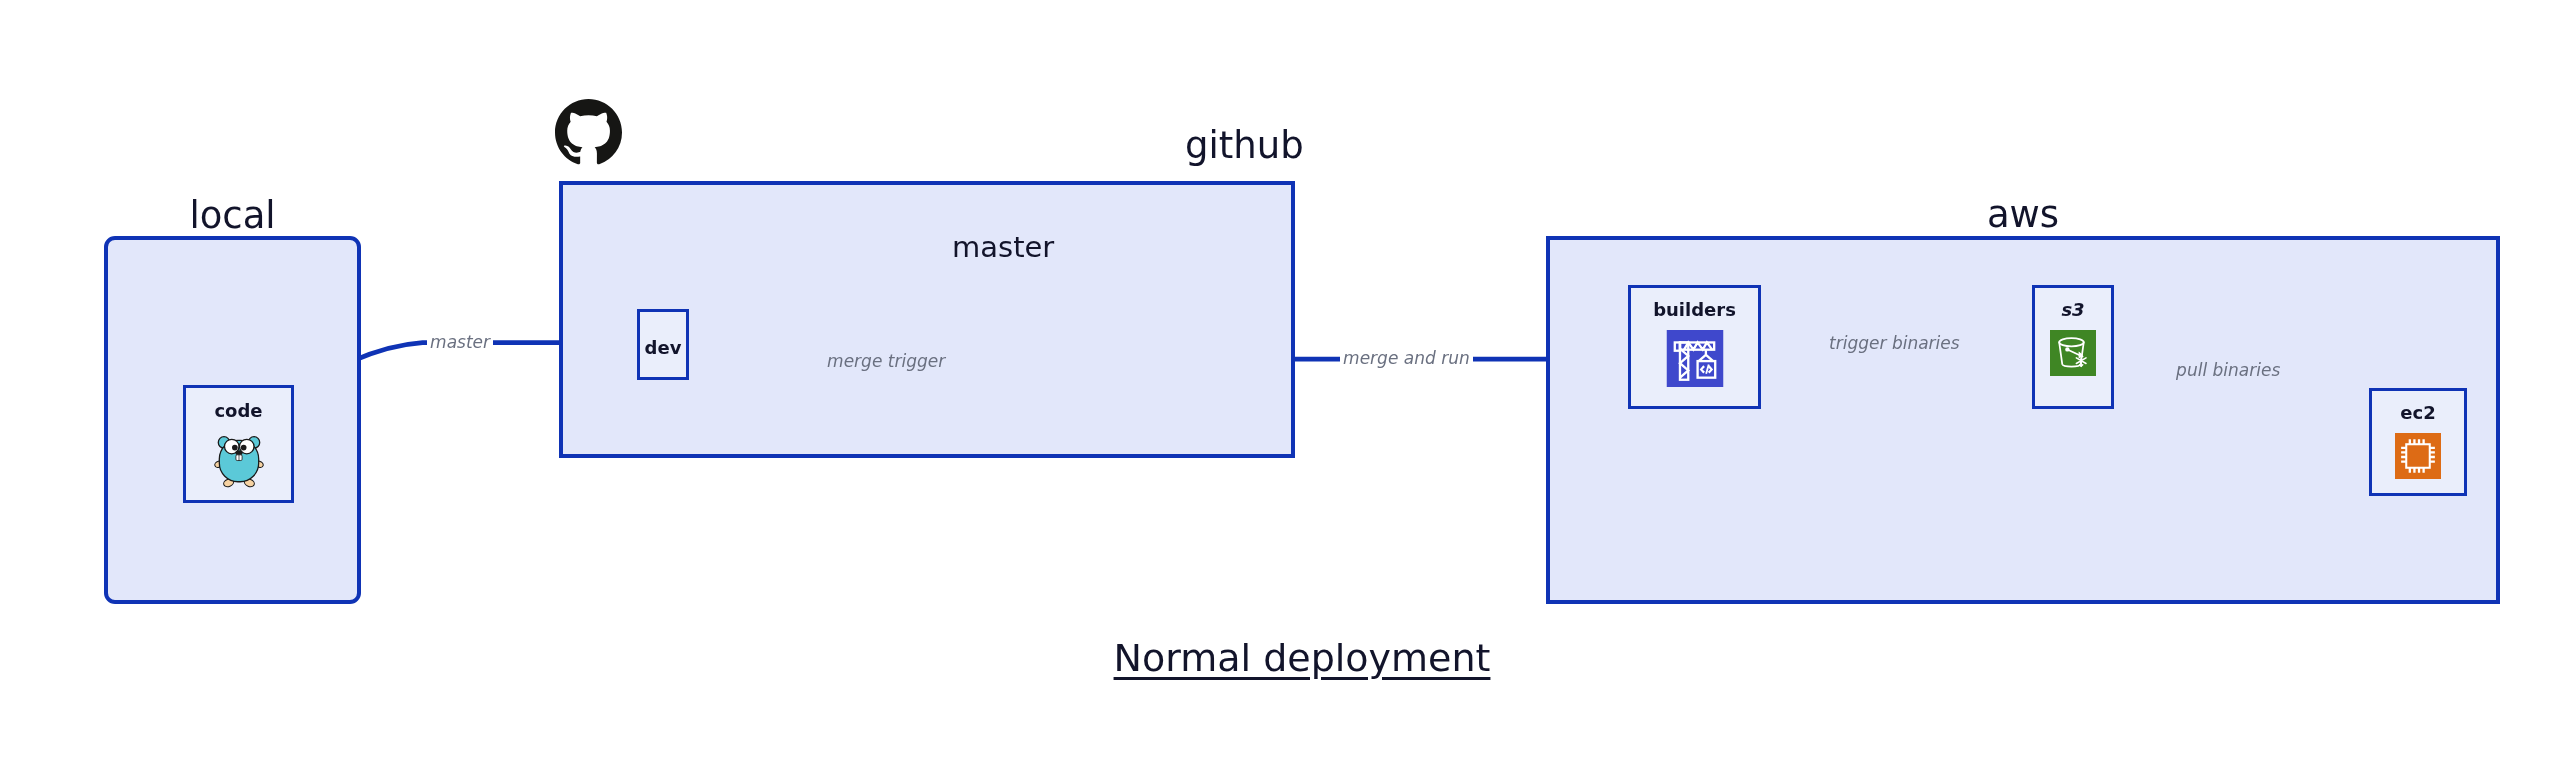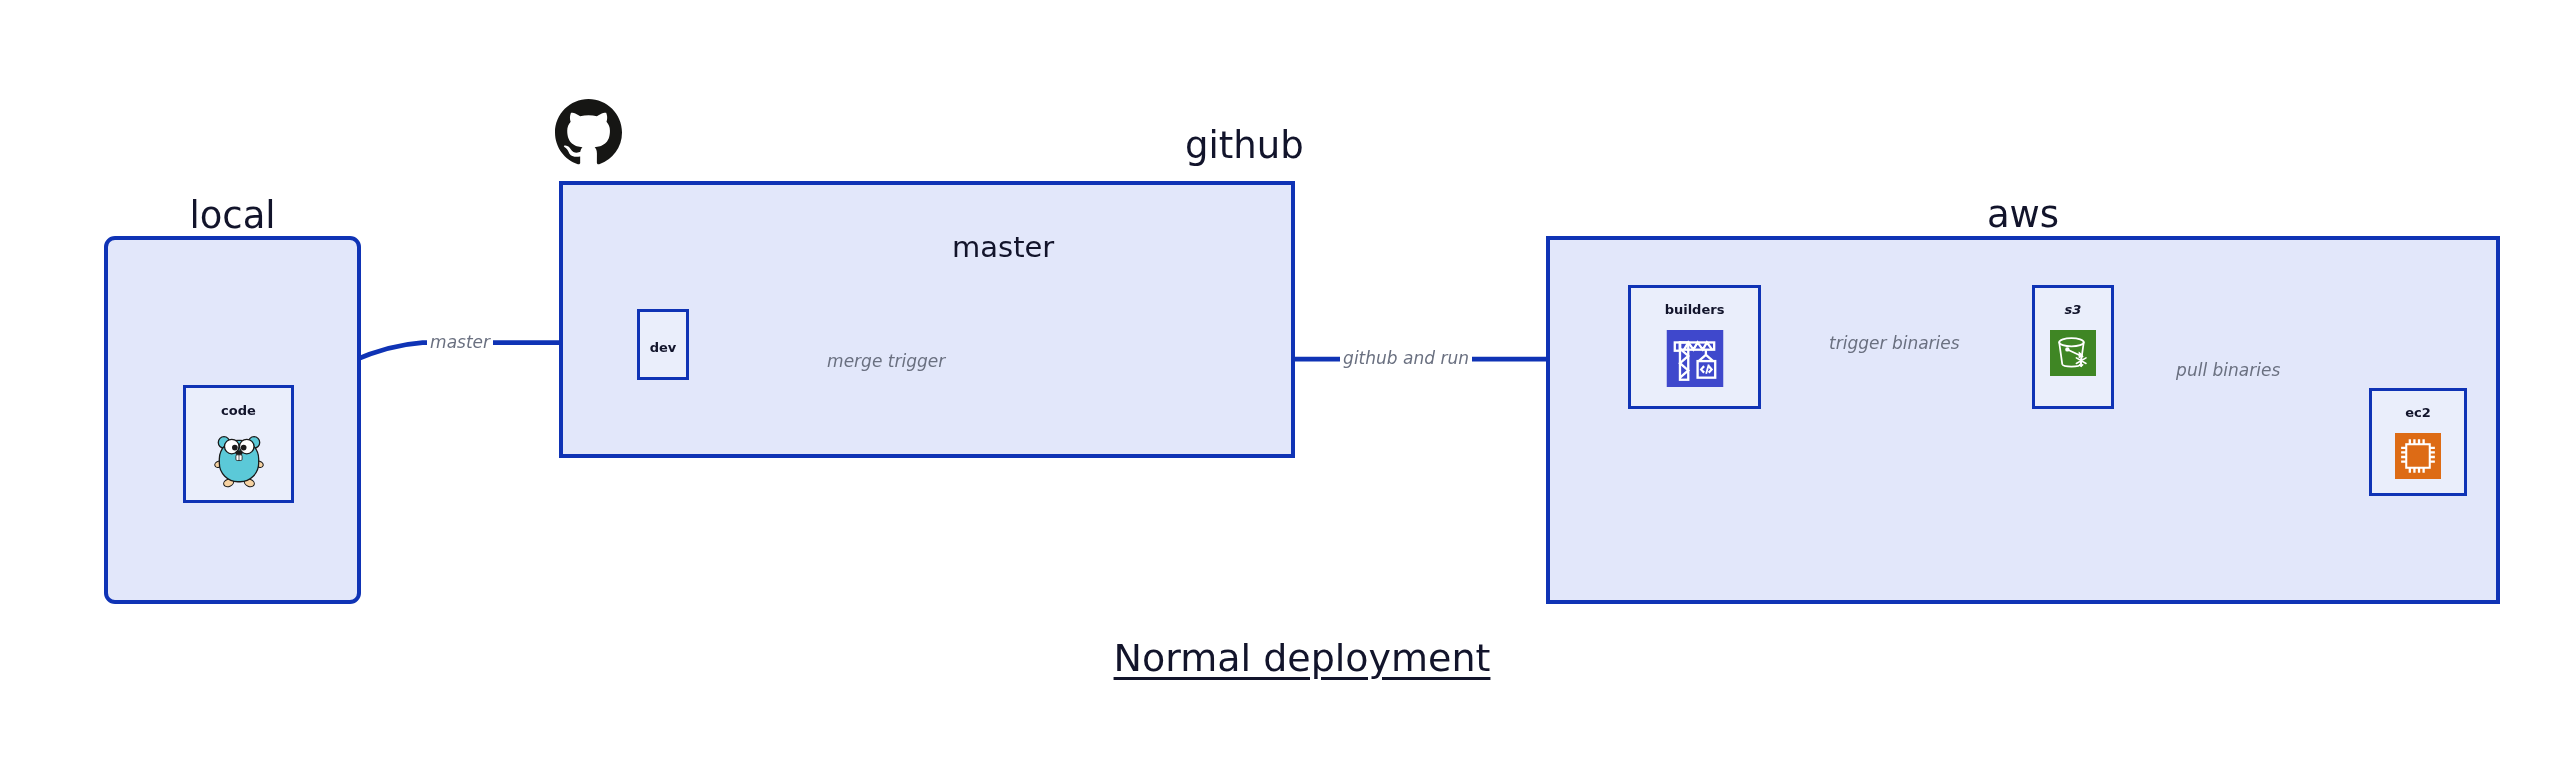--- a/index.html
+++ b/index.html
@@ -10,21 +10,21 @@
 
   
   .group{position:absolute;background:#e2e7fa;border:4.1px solid #0f33b5;box-sizing:border-box;}
   .group-label{position:absolute;color:#12142b;font-size:37px;line-height:32px;
                white-space:nowrap;font-weight:400;}
 
   
   .node{position:absolute;background:#eaeefb;border:3.6px solid #0f33b5;box-sizing:border-box;}
   .node.white{background:#f6f8fe;}
   .node-label{position:absolute;left:0;right:0;text-align:center;color:#12142b;
-              font-weight:700;font-size:13px;line-height:18.5px;white-space:nowrap;}
+              font-weight:700;font-size:18px;line-height:18.5px;white-space:nowrap;}
 
   .node-icon{position:absolute;left:50%;transform:translateX(-50%);}
 
   
   .edge-label{position:absolute;color:#6a7080;font-style:italic;font-size:17px;
               line-height:17px;white-space:nowrap;background:#ffffff;padding:0 3.1px;}
   .edge-label.on-group{background:#e2e7fa;}
 
   
   #edges{position:absolute;left:0;top:0;width:2604px;height:781px;pointer-events:none;}
@@ -190,21 +190,21 @@
           </g>
         </svg>
       </span>
     </div>
   </div>
 
   <div class="edge-label" style="left:427px;top:334px;">master</div>
 
   <div class="edge-label on-group" style="left:824px;top:353px;">merge trigger</div>
 
-  <div class="edge-label" style="left:1340px;top:350px;">github and run</div>
+  <div class="edge-label" style="left:1340px;top:350px;">merge and run</div>
 
   <div class="edge-label on-group" style="left:1826px;top:335px;">trigger binaries</div>
 
   <div class="edge-label on-group" style="left:2173px;top:355px;margin-top:7px;">pull binaries</div>
 
   <div id="title" style="top:639px;">Normal deployment</div>
 
 </div>
 
 

